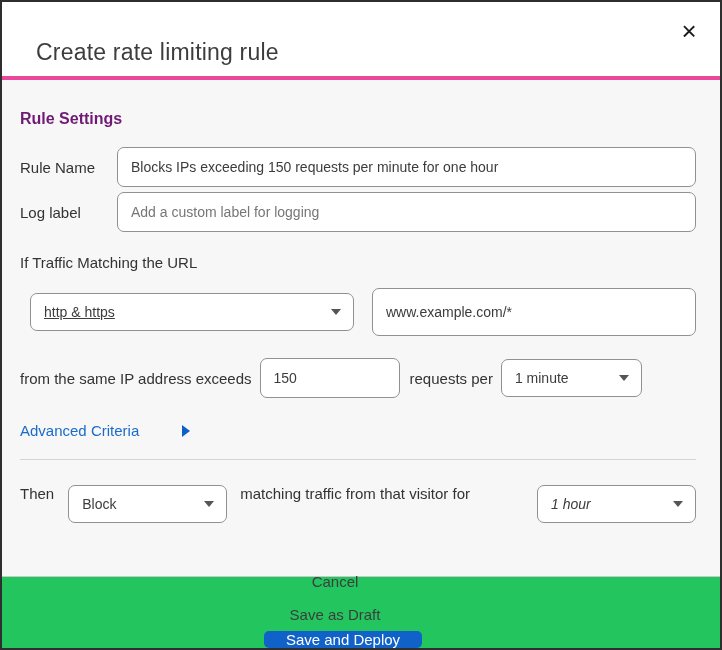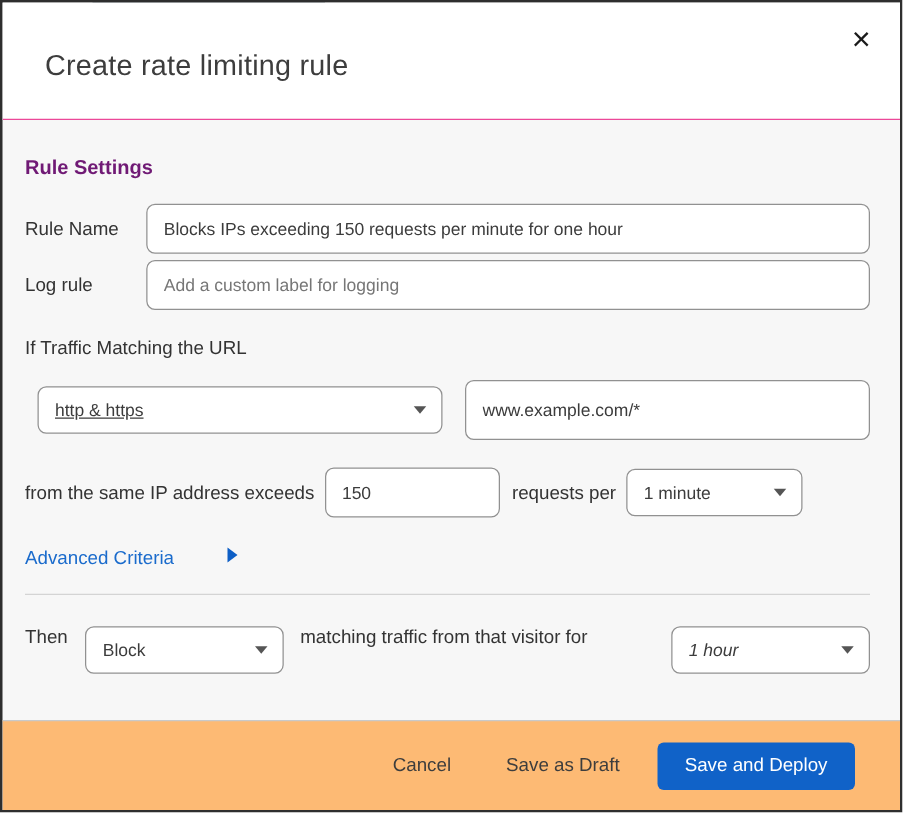--- a/index.html
+++ b/index.html
@@ -15,23 +15,23 @@
     overflow: hidden;
   }
   .top-strip {
     position: absolute;
     top: 0; left: 72px;
     width: 186px; height: 3px;
     background: #0a1826;
   }
   .dlg-header {
     position: relative;
-    height: 94px;
+    height: 78px;
     background: #ffffff;
-    border-bottom: 1px solid #ec4899;
+    border-bottom: 4px solid #ec4899;
   }
   .dlg-title {
     position: absolute;
     left: 34px; top: 22px;
     font-size: 23px;
     font-weight: 400;
     color: #3d3d3d;
     letter-spacing: 0.2px;
   }
   .close-btn {
@@ -118,20 +118,21 @@
     color: #333;
   }
   .threshold-input {
     width: 140px; flex: 0 0 140px;
     height: 40px;
     margin: 0 10px 0 8px;
   }
   .period-select { width: 141px; flex: 0 0 141px; margin-left: 8px; }
   .advanced-link {
     display: inline-flex;
+    align-items: center;
     font-size: 15px;
     color: #1a6bcc;
     cursor: pointer;
     margin: 3px 0 0 0;
     gap: 36px;
   }
   .advanced-arrow {
     width: 0; height: 0;
     border-top: 6px solid transparent;
     border-bottom: 6px solid transparent;
@@ -149,26 +150,27 @@
     margin-top: 25px;
     font-size: 15px;
     color: #333;
   }
   .action-select { width: 159px; flex: 0 0 159px; margin: 0 13px 0 14px; }
   .duration-select { width: 159px; flex: 0 0 159px; margin-left: auto; font-style: italic; }
   .dlg-footer {
     position: absolute;
     left: 0; right: 0; bottom: 0;
     height: 72px;
-    background: #fdba74;
+    background: #22c55e;
     border-top: 1px solid #c9c9c9;
     display: flex;
     align-items: center;
     justify-content: flex-end;
     padding-right: 36px;
+    flex-direction: column;
   }
   .text-btn {
     background: none;
     border: none;
     font-family: "Liberation Sans", sans-serif;
     font-size: 15px;
     color: #3d3d3d;
     cursor: pointer;
     padding: 8px 14px;
     margin-right: 16px;
@@ -198,21 +200,21 @@
 
   <div class="dlg-body">
     <h2 class="section-heading">Rule Settings</h2>
 
     <div class="field-row">
       <span class="field-label">Rule Name</span>
       <input class="text-input" type="text" value="Blocks IPs exceeding 150 requests per minute for one hour" style="">
     </div>
 
     <div class="field-row">
-      <span class="field-label">Log rule</span>
+      <span class="field-label">Log label</span>
       <input class="text-input" type="text" placeholder="Add a custom label for logging" style="">
     </div>
 
     <div class="match-heading">If Traffic Matching the URL</div>
 
     <div class="protocol-row">
       <div class="select-box protocol-select">
         <span class="select-value">http &amp; https</span>
         <span class="caret"></span>
       </div>

